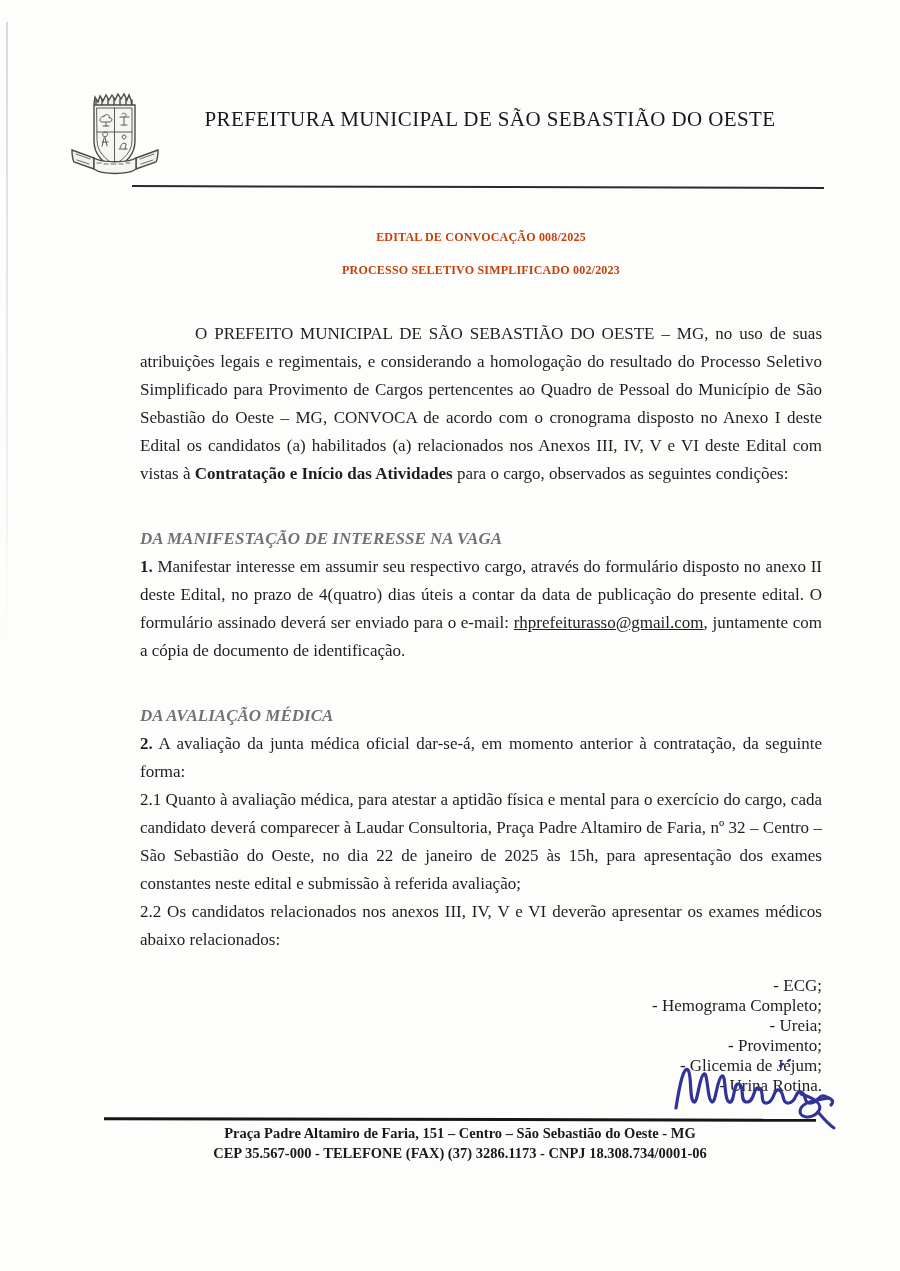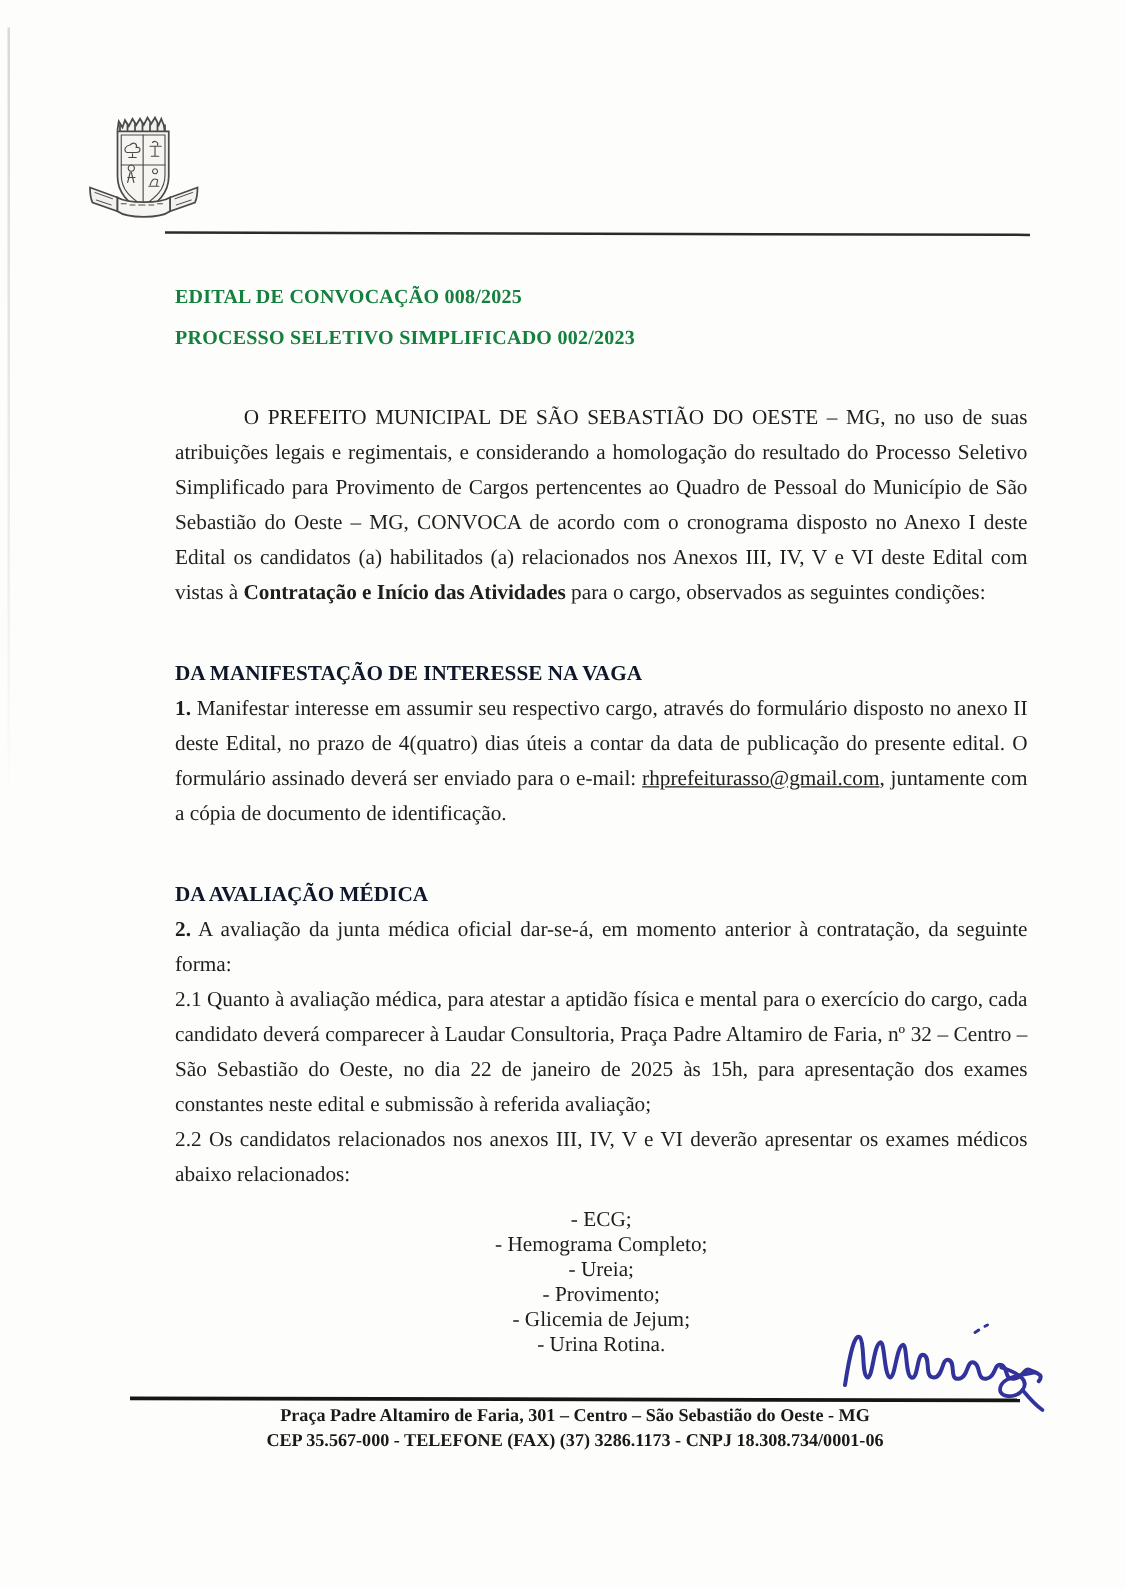--- a/index.html
+++ b/index.html
@@ -42,49 +42,51 @@
     position: absolute;
     left: 132px; top: 186px;
     width: 692px; height: 2px;
     background: #2b2b2b;
     transform: rotate(0.15deg);
   }
 
   .title-block {
     position: absolute;
     left: 140px; width: 682px; top: 221px;
+    text-align: center;
     font-weight: bold;
-    font-size: 16px;
+    font-size: 12px;
     line-height: 33px;
     letter-spacing: 0.2px;
-    color: #15803d;
+    color: #c2410c;
   }
 
   .body-text {
     position: absolute;
     left: 140px; width: 682px; top: 320px;
     font-size: 17px;
     line-height: 28px;
     text-align: justify;
     color: #1e1e1e;
   }
 
   .intro { text-indent: 55px; }
 
   .sec-heading {
     font-weight: bold;
     margin-top: 37px;
     text-align: left;
-    color: #0f172a;
+    color: #737373;
+    font-style: italic;
   }
 
   .bold { font-weight: bold; margin-top: 28px; }
   .email { font-weight: normal; text-decoration: underline; }
 
-  .exam-list { margin-top: 12px; line-height: 20px; text-align: center; }
+  .exam-list { margin-top: 22px; line-height: 20px; text-align: right; }
 
   .signature {
     position: absolute;
     left: 668px; top: 1044px;
     width: 190px; height: 88px;
     z-index: 3;
   }
 
   .footer-rule {
     position: absolute;
@@ -131,20 +133,21 @@
 
     <path d="M6,58 l22,8 v11 l-20,-7 c-2,-4 -2,-8 -2,-12 z" fill="#f2f1ee"></path>
     <path d="M92,58 l-22,8 v11 l20,-7 c2,-4 2,-8 2,-12 z" fill="#f2f1ee"></path>
     <path d="M28,66 c8,5 34,5 42,0 l0,11 c-8,6 -34,6 -42,0 z" fill="#f6f5f2"></path>
     <path d="M31,71 h4 m3,1 h4 m3,0 h5 m3,0 h4 m3,-1 h4" stroke-width="0.8"></path>
     <path d="M10,62 l14,5 m-13,1 l12,4" stroke-width="0.8"></path>
     <path d="M88,62 l-14,5 m13,1 l-12,4" stroke-width="0.8"></path>
   </svg>
 
   <div class="header-text">
+    <div>PREFEITURA MUNICIPAL DE SÃO SEBASTIÃO DO OESTE</div>
   </div>
 
   <div class="header-rule"></div>
 
   <div class="title-block">
     <div>EDITAL DE CONVOCAÇÃO 008/2025</div>
     <div>PROCESSO SELETIVO SIMPLIFICADO 002/2023</div>
   </div>
 
   <div class="body-text">
@@ -176,17 +179,17 @@
   <svg class="signature" viewBox="0 0 190 88" fill="none" stroke="#32329b" stroke-width="3" stroke-linecap="round" stroke-linejoin="round">
     <path d="M8,64 C12,38 16,22 20,26 C24,30 21,56 26,58 C30,59 31,32 36,30 C40,28 39,56 44,58 C48,59 49,34 54,32 C58,30 56,56 61,58 C67,60 65,38 71,40 C77,42 71,58 79,58 C87,58 85,42 91,44 C97,46 91,60 99,59 C107,58 105,44 111,46 C117,48 113,60 121,59 C129,58 127,46 133,48 C139,50 135,60 143,59 C151,58 151,50 156,52 C163,55 167,56 163,61" stroke-width="3.2"></path>
     <path d="M133,50 C146,54 156,60 150,68 C144,76 128,74 133,64 C137,57 150,56 160,54" stroke-width="3"></path>
     <path d="M150,68 C155,74 160,80 166,84" stroke-width="3"></path>
     <path d="M112,22 l3,-2 M120,17 l2,-1" stroke-width="2.4"></path>
   </svg>
 
   <div class="footer-rule"></div>
 
   <div class="footer-text">
-    <div>Praça Padre Altamiro de Faria, 301 – Centro – São Sebastião do Oeste - MG</div>
+    <div>Praça Padre Altamiro de Faria, 151 – Centro – São Sebastião do Oeste - MG</div>
     <div>CEP 35.567-000 - TELEFONE (FAX) (37) 3286.1173 - CNPJ 18.308.734/0001-06</div>
   </div>
 
 </div>
 
 </body></html>

